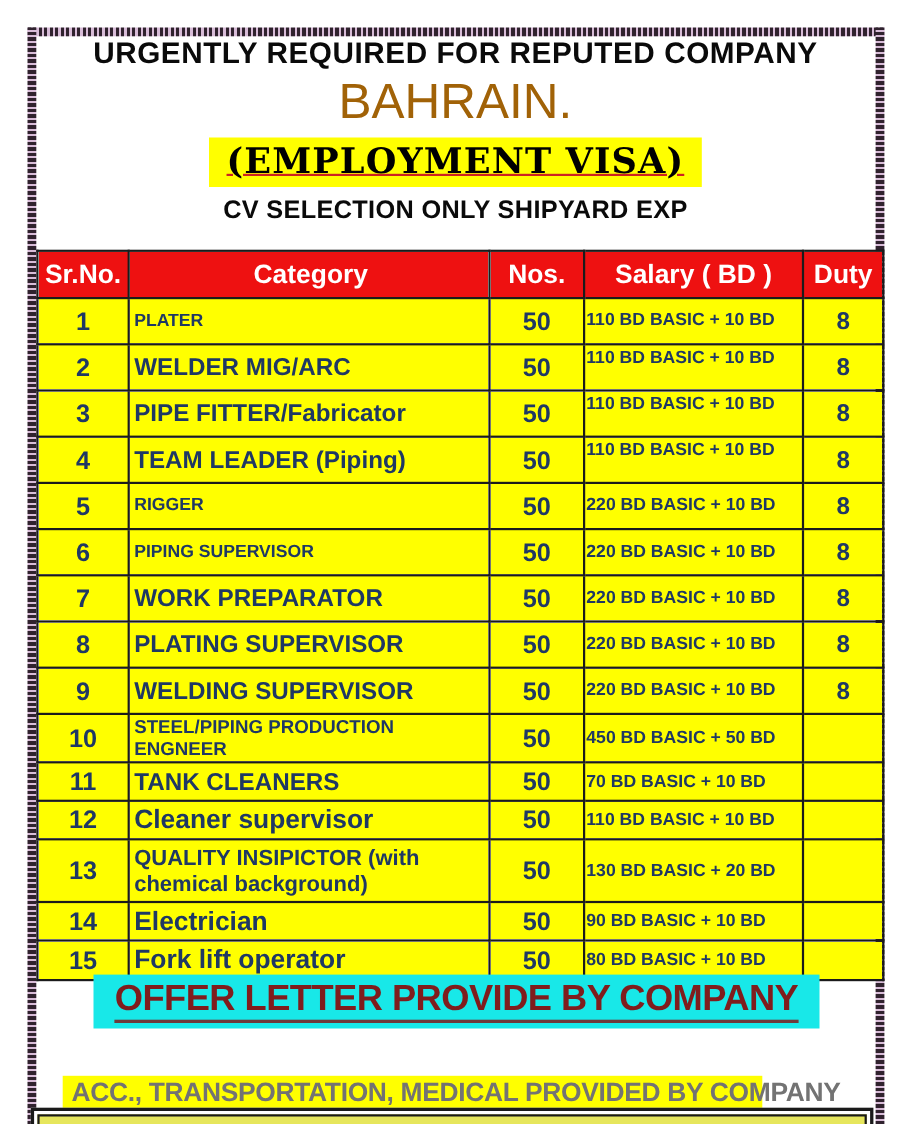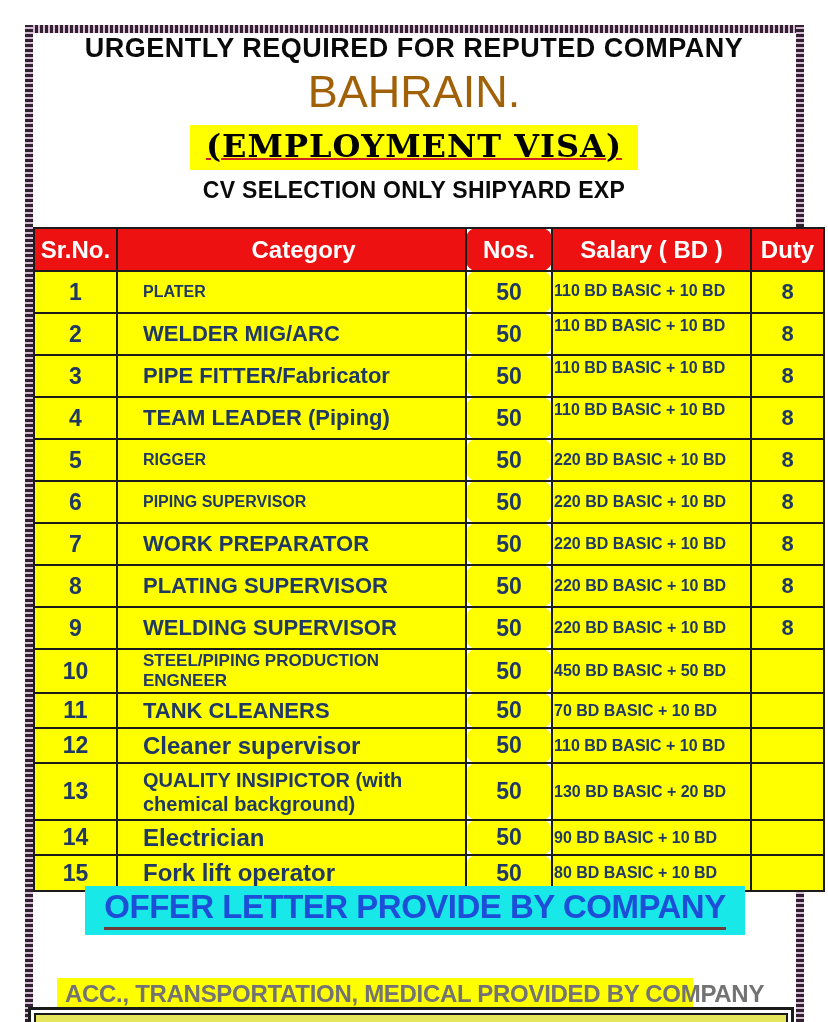--- a/index.html
+++ b/index.html
@@ -26,37 +26,37 @@
   .cv-line{position:absolute;top:177px;left:0;width:100%;text-align:center;
     font-size:23px;font-weight:bold;color:#0a0a0a;letter-spacing:.3px;}
 
   table.jobs{position:absolute;left:33px;top:227px;width:746px;
     border-collapse:collapse;table-layout:fixed;}
   table.jobs th,table.jobs td{border:2px solid #1b1b1b;overflow:hidden;}
   table.jobs thead tr{height:43px;}
   table.jobs th{background:#EE1111;color:#ffffff;font-size:24px;font-weight:bold;text-align:center;}
   table.jobs td{background:#FFFF00;color:#1F3864;font-weight:bold;vertical-align:middle;}
   .col-sr{width:79px;text-align:center;font-size:23px;}
-  .col-cat{width:321px;text-align:left;padding-left:25px;font-size:22px;}
-  .col-nos{width:82px;text-align:center;font-size:23px;border-radius:11px;}
+  .col-cat{width:321px;text-align:left;padding-left:4px;font-size:22px;}
+  .col-nos{width:82px;text-align:center;font-size:23px;}
   .col-sal{width:195px;text-align:left;font-size:16px;}
   .col-duty{width:69px;text-align:center;font-size:22px;}
   tr.row-1,tr.row-2,tr.row-3,tr.row-4,tr.row-5,tr.row-6,tr.row-7,tr.row-8,tr.row-9{height:42px;}
   tr.row-10{height:33px;} tr.row-11{height:35px;} tr.row-12{height:35px;}
   tr.row-13{height:57px;} tr.row-14{height:35px;} tr.row-15{height:36px;}
   tr.row-1 .col-cat,tr.row-5 .col-cat,tr.row-6 .col-cat{font-size:16px;}
   tr.row-12 .col-cat,tr.row-14 .col-cat,tr.row-15 .col-cat{font-size:24px;}
   tr.row-10 .col-cat{font-size:17px;}
   tr.row-13 .col-cat{font-size:20px;line-height:1.2;}
   tr.row-2 .col-sal,tr.row-3 .col-sal,tr.row-4 .col-sal{vertical-align:top;padding-top:3px;}
   tr.row-1 .col-sal{vertical-align:top;padding-top:10px;}
 
   .offer-box{position:absolute;left:85px;top:886px;width:660px;height:49px;
     background:#18E8E8;text-align:center;}
-  .offer-text{display:inline-block;color:#1d4ed8;font-size:33px;font-weight:bold;
+  .offer-text{display:inline-block;color:#7f1d1d;font-size:33px;font-weight:bold;
     line-height:40px;margin-top:1px;border-bottom:3px solid #6e3a3a;letter-spacing:-0.5px;}
   .benefits-box{position:absolute;left:57px;top:978px;width:636px;height:31px;
     background:#FFFF00;}
   .benefits-text{color:#737373;font-size:24px;font-weight:bold;line-height:31px;
     padding-left:8px;letter-spacing:-0.3px;white-space:nowrap;}
   .bottom-box{position:absolute;left:28px;top:1007px;width:766px;height:40px;
     border:3px solid #1a1a1a;background:#ffffff;padding:3px;box-sizing:border-box;}
   .bottom-box-inner{width:100%;height:100%;border:2px solid #1a1a1a;
     background:#e6e65c;box-sizing:border-box;}
 </style>

